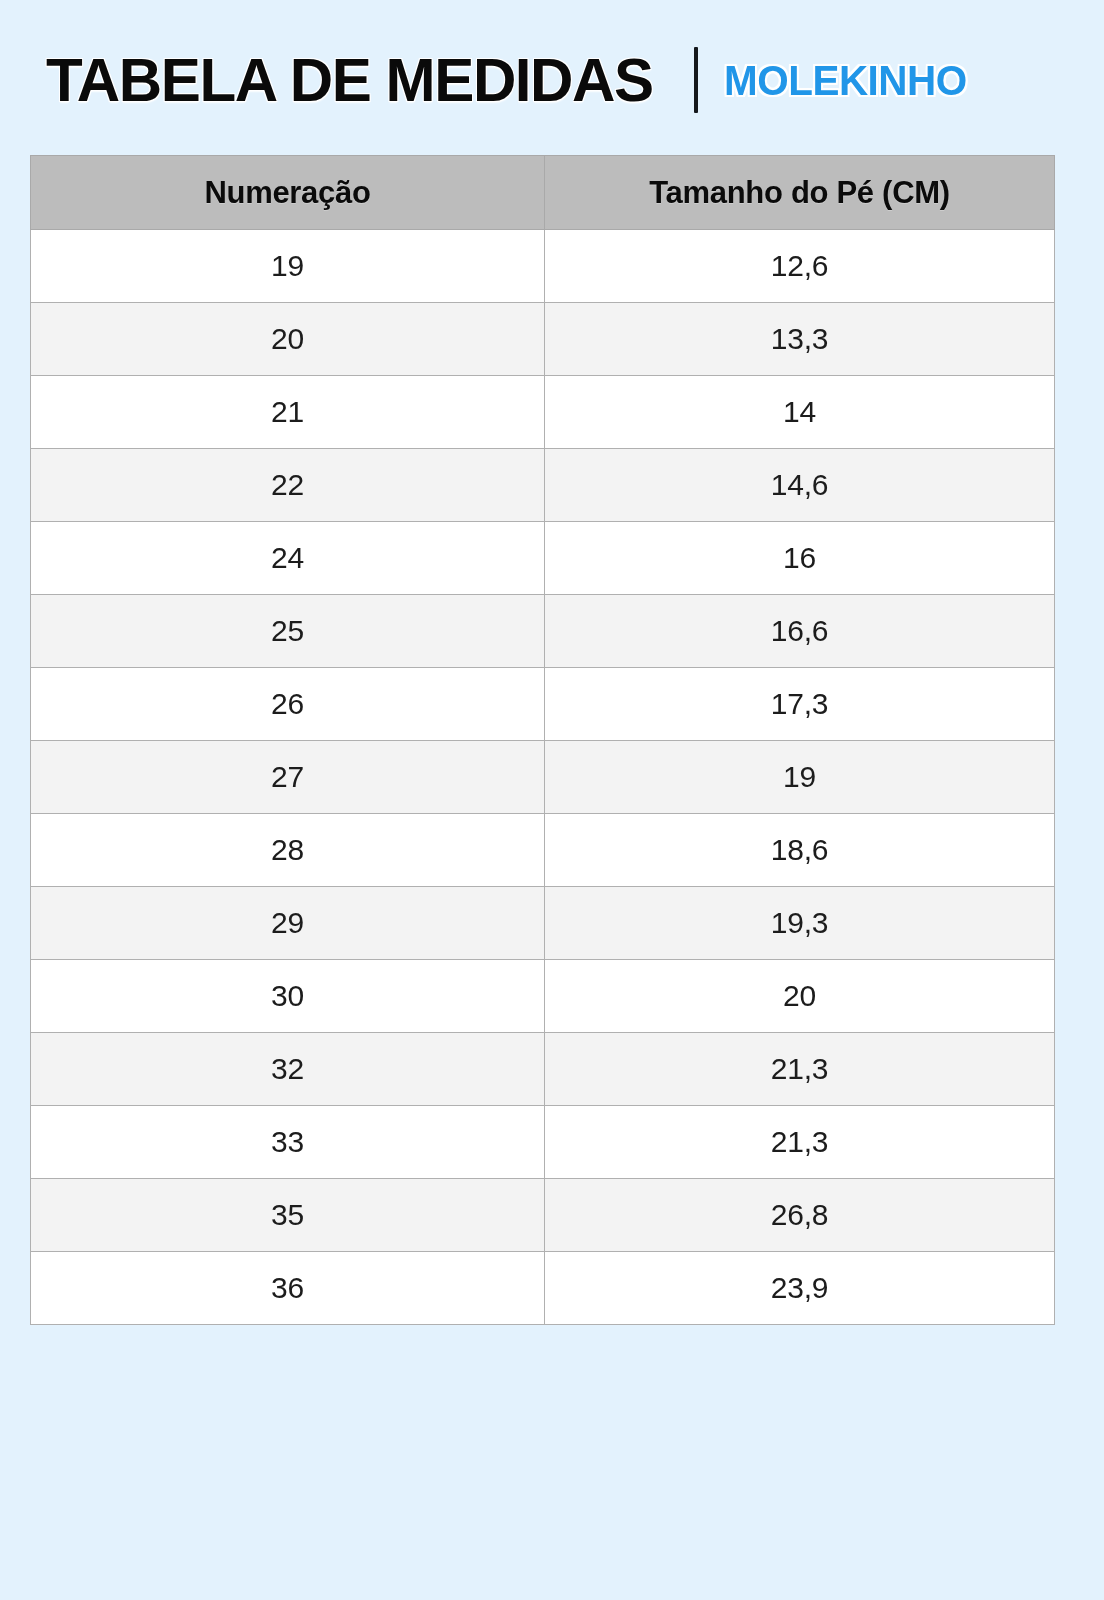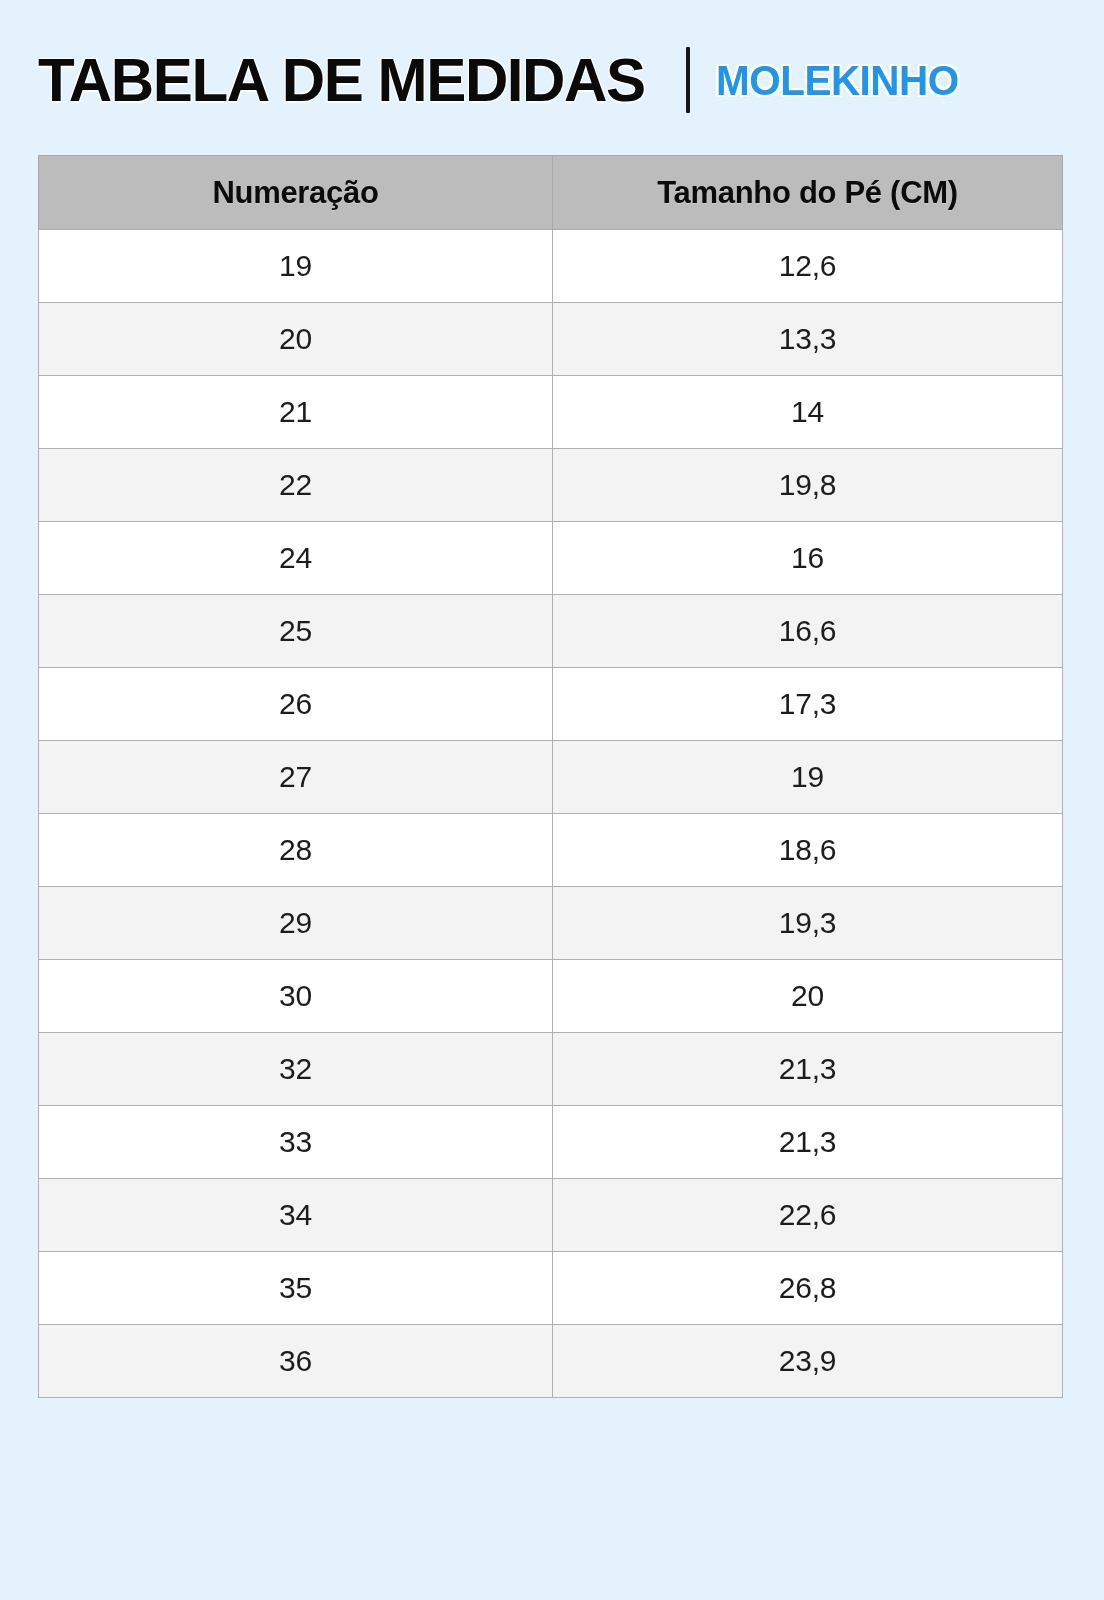--- a/index.html
+++ b/index.html
@@ -16,21 +16,21 @@
   .page {
     position: relative;
     width: 1104px;
     height: 1600px;
     box-sizing: border-box;
   }
 
   
   .header {
     position: absolute;
-    left: 38px;
+    left: 46px;
     top: 30px;
     width: 1026px;
     height: 100px;
     display: flex;
     align-items: center;
   }
   .title {
     font-size: 62px;
     font-weight: 700;
     color: #0a0a0a;
@@ -66,21 +66,21 @@
       2px 0 0 #ffffff, -2px 0 0 #ffffff,
       0 2px 0 #ffffff, 0 -2px 0 #ffffff,
       2px 2px 0 #ffffff, -2px -2px 0 #ffffff,
       2px -2px 0 #ffffff, -2px 2px 0 #ffffff,
       0 0 4px rgba(255,255,255,0.95);
   }
 
   
   .table-wrap {
     position: absolute;
-    left: 38px;
+    left: 30px;
     top: 155px;
     width: 1024px;
   }
   table.size-table {
     width: 1024px;
     border-collapse: collapse;
     table-layout: fixed;
   }
   table.size-table col.c1 { width: 514px; }
   table.size-table col.c2 { width: 510px; }
@@ -144,21 +144,21 @@
           <tr>
             <td>20</td>
             <td>13,3</td>
           </tr>
           <tr>
             <td>21</td>
             <td>14</td>
           </tr>
           <tr>
             <td>22</td>
-            <td>19,8</td>
+            <td>14,6</td>
           </tr>
           <tr>
             <td>24</td>
             <td>16</td>
           </tr>
           <tr>
             <td>25</td>
             <td>16,6</td>
           </tr>
           <tr>
@@ -181,24 +181,20 @@
             <td>30</td>
             <td>20</td>
           </tr>
           <tr>
             <td>32</td>
             <td>21,3</td>
           </tr>
           <tr>
             <td>33</td>
             <td>21,3</td>
-          </tr>
-          <tr>
-            <td>34</td>
-            <td>22,6</td>
           </tr>
           <tr>
             <td>35</td>
             <td>26,8</td>
           </tr>
           <tr>
             <td>36</td>
             <td>23,9</td>
           </tr>
         </tbody>

